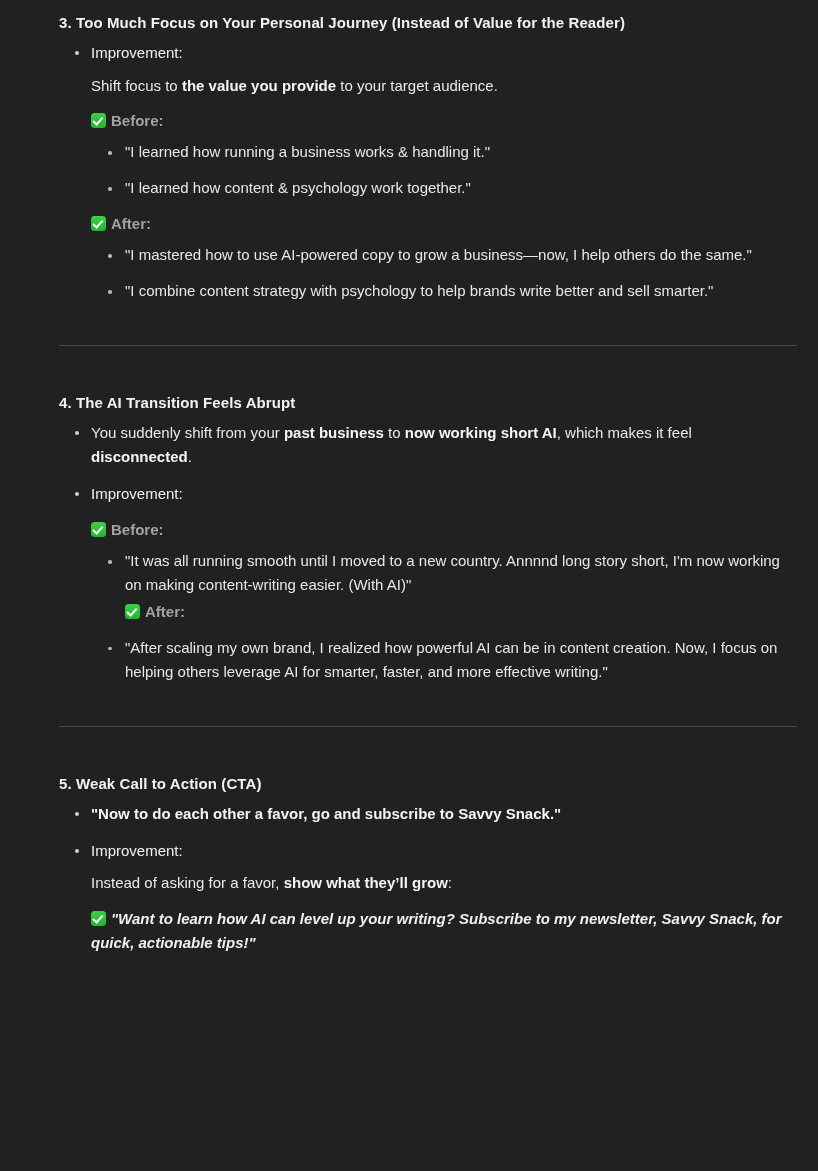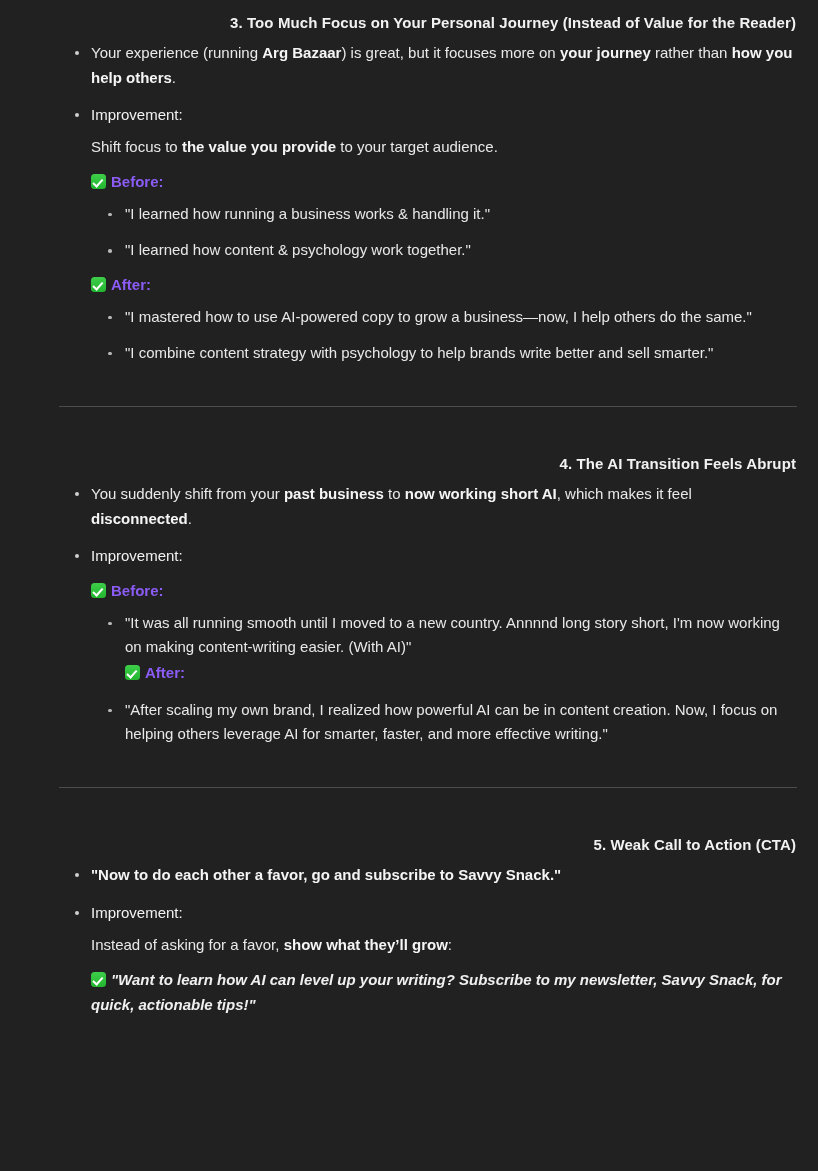--- a/index.html
+++ b/index.html
@@ -31,21 +31,20 @@
 
   
   .section-heading {
     font-size: 15px;
     font-weight: bold;
     line-height: 1.35;
     color: #f2f2f2;
     margin: 0 0 8px 0;
     padding-left: 37px;
     letter-spacing: 0.1px;
-    text-align: right;
   }
 
   
   ul.l1 {
     list-style: none;
     margin: 0;
     padding: 0;
   }
   ul.l1 > li {
     position: relative;
@@ -105,21 +104,21 @@
   }
 
   
   .check-row {
     display: block;
     font-size: 15px;
     line-height: 1.62;
     margin-top: 11px;
   }
   .check-row.tight { margin-top: 2px; }
-  .check-row .label { font-weight: bold; color: #8b5cf6; }
+  .check-row .label { font-weight: bold; color: #a3a3a3; }
   .check-row .cta-text {
     font-style: italic;
     font-weight: bold;
     color: #f0f0f0;
   }
 
   
   .check-emoji {
     display: inline-block;
     position: relative;
@@ -158,25 +157,20 @@
 </head>
 <body>
 
 <div class="page">
   <div class="doc">
 
     <h3 class="section-heading">3. Too Much Focus on Your Personal Journey (Instead of Value for the Reader)</h3>
 
     <ul class="l1">
 
-      <li>
-        <p class="line">
-          Your experience (running <b>Arg Bazaar</b>) is great, but it focuses more on <b>your journey</b> rather than <b>how you help others</b>.
-        </p>
-      </li>
 
       <li>
         <p class="line lead">Improvement:</p>
         <p class="line">
           Shift focus to <b>the value you provide</b> to your target audience.
         </p>
 
         <div class="check-row">
           <span class="check-emoji"></span><span class="label">Before:</span>
         </div>

